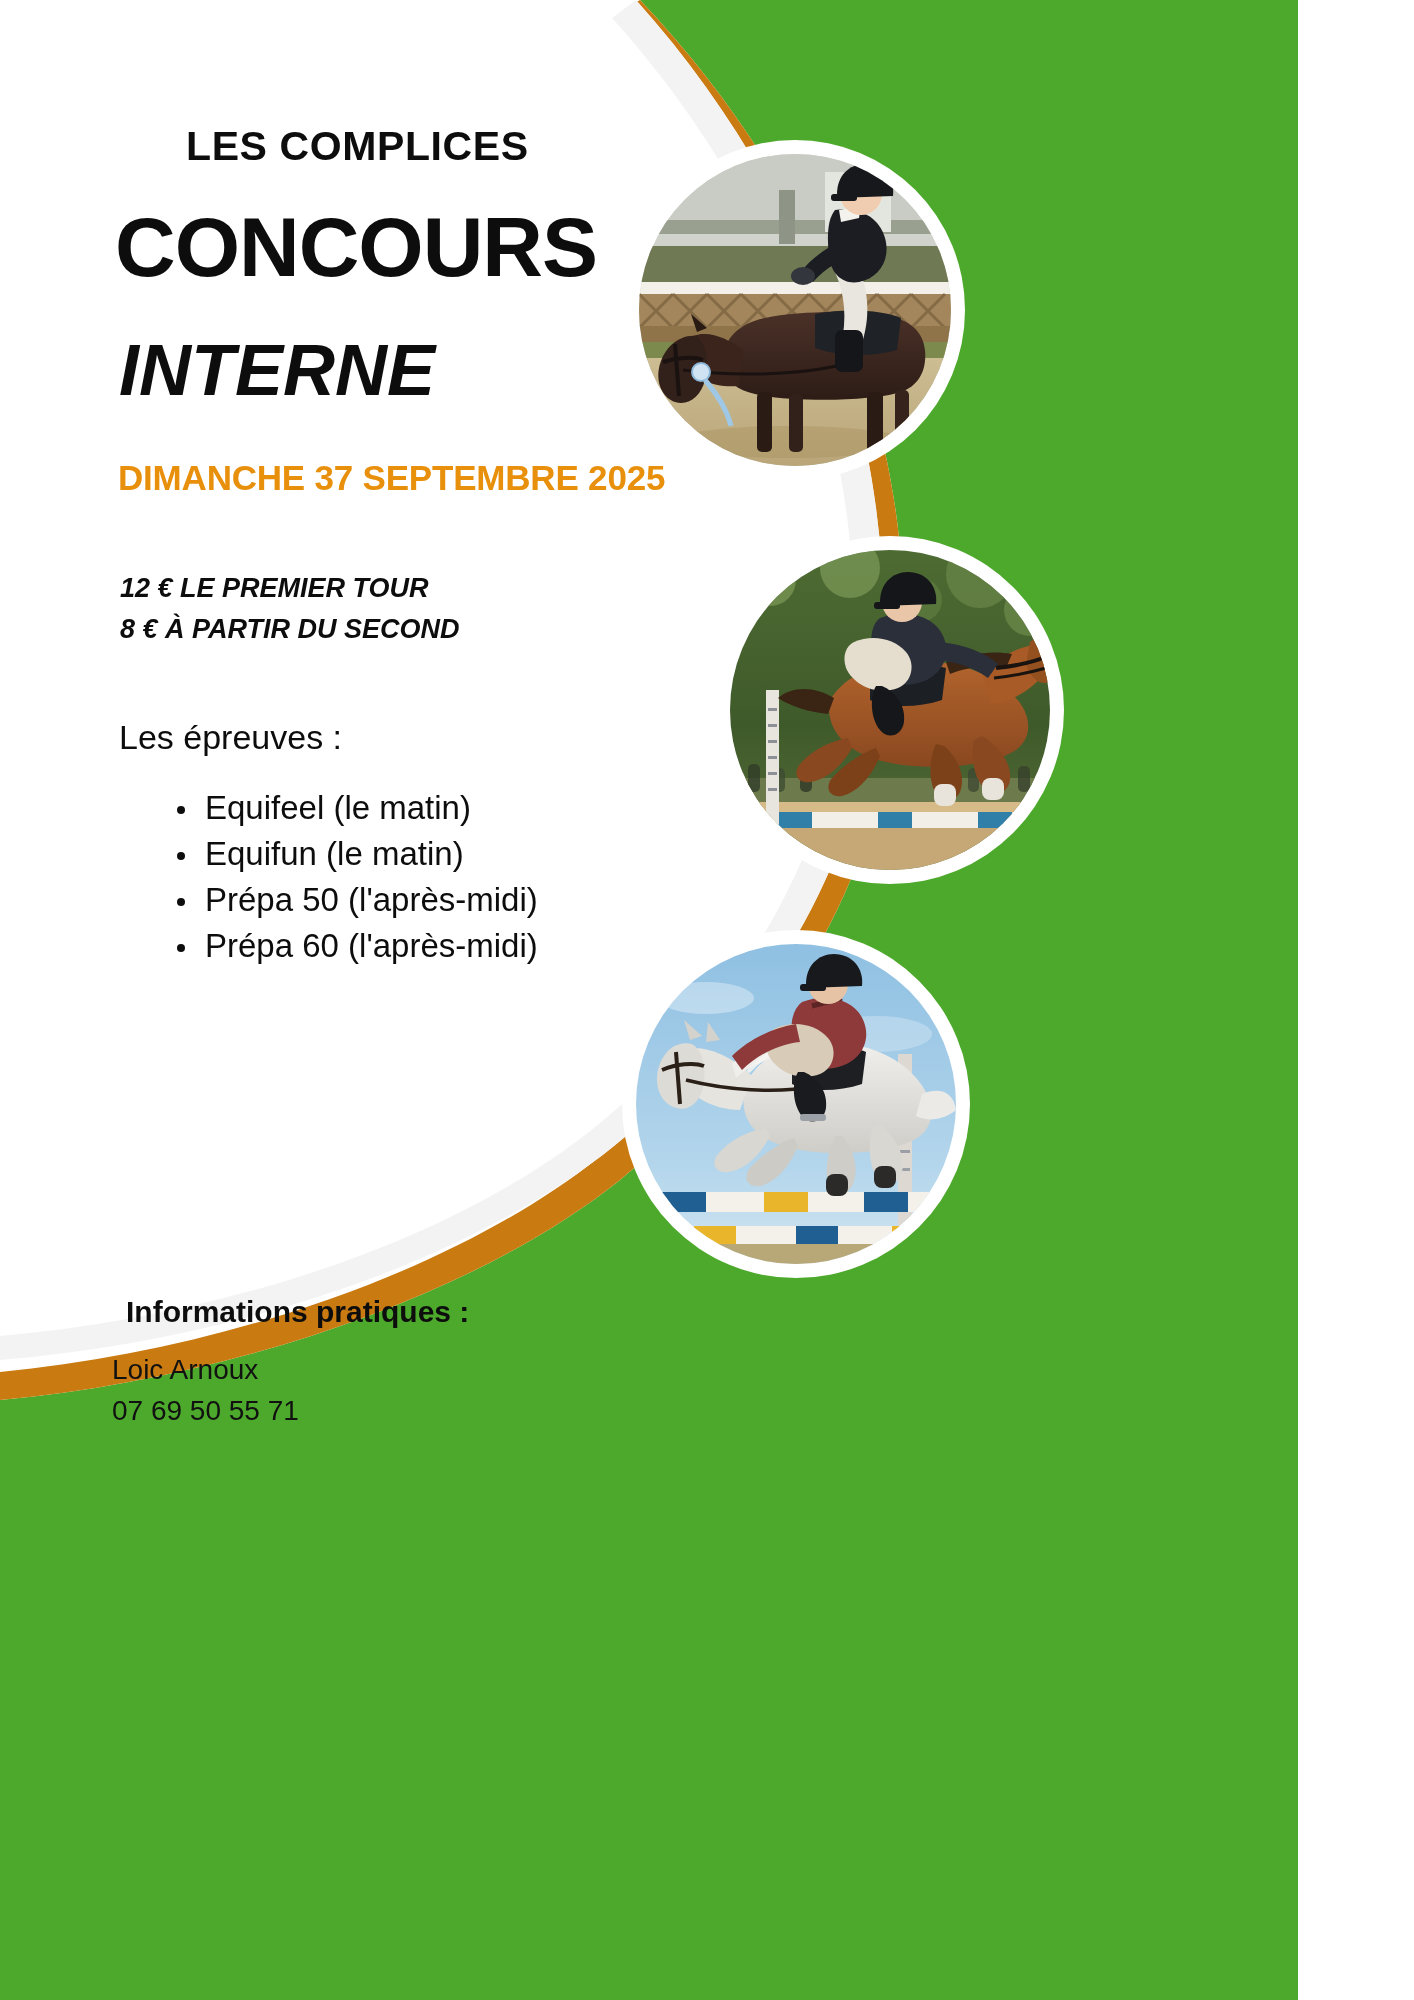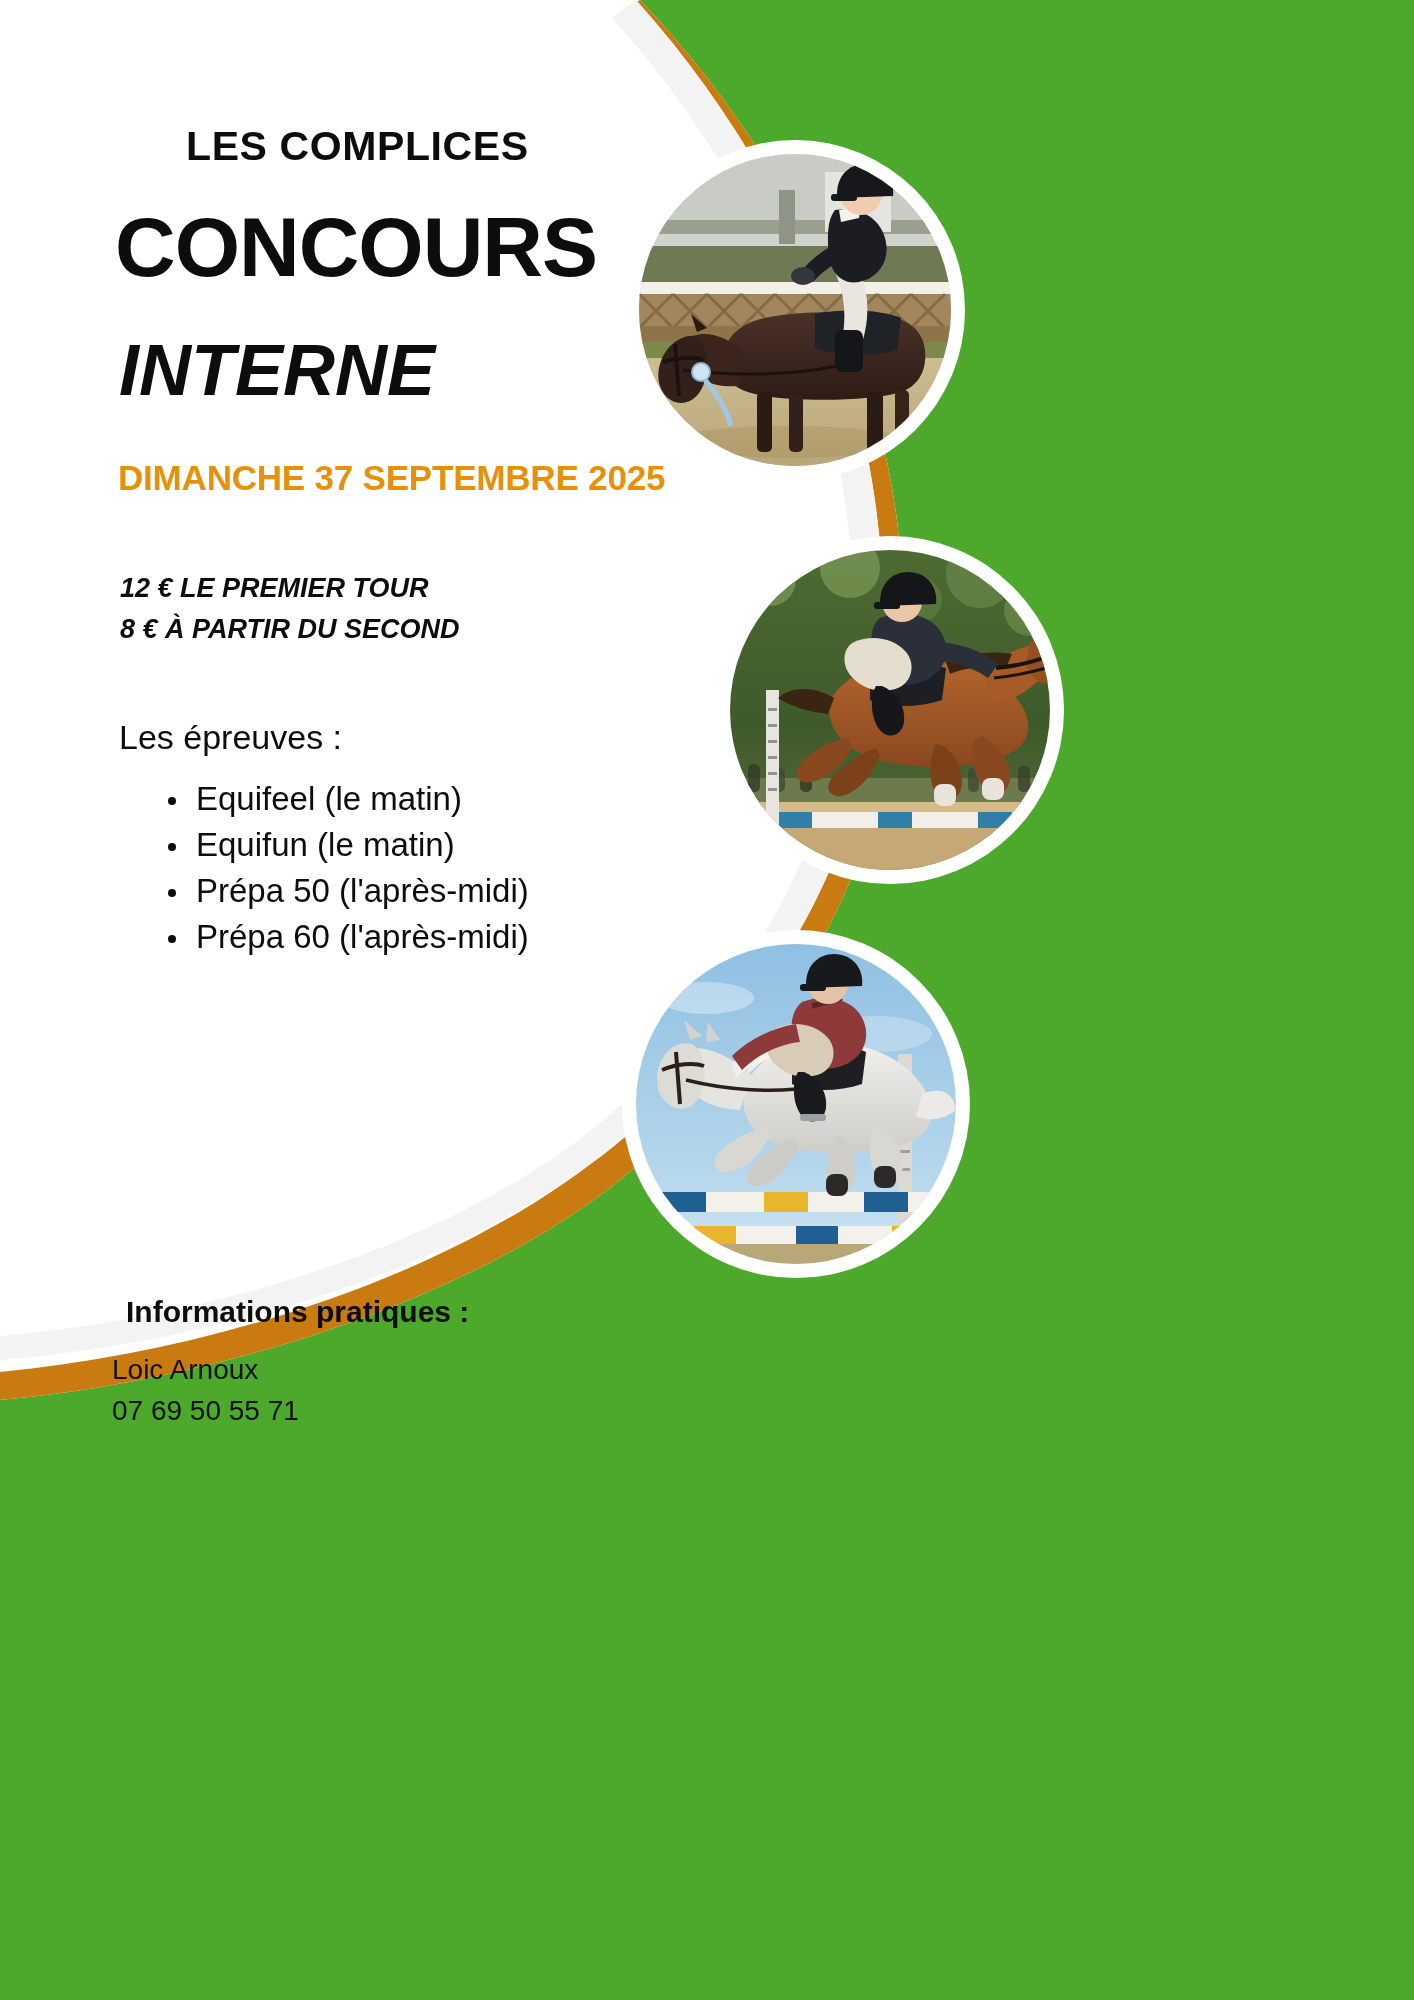--- a/index.html
+++ b/index.html
@@ -5,21 +5,21 @@
   html, body {
     margin: 0;
     padding: 0;
     background: #ffffff;
   }
   body {
     font-family: "Liberation Sans", sans-serif;
   }
   .poster {
     position: relative;
-    width: 1414px;
+    width: 1298px;
     height: 2000px;
     overflow: hidden;
     background: #ffffff;
   }
 
   
   .bg-layer {
     position: absolute;
     inset: 0;
     width: 1414px;
@@ -101,21 +101,21 @@
     font-size: 34px;
     font-weight: 400;
     color: #0d0d0d;
     white-space: nowrap;
   }
 
   .events-list {
     position: absolute;
     left: 118px;
     top: 772px;
-    margin: 4px;
+    margin: 13px;
     padding: 0 0 0 36px;
     list-style: none;
     font-size: 33px;
     font-weight: 400;
     color: #0d0d0d;
   }
   .events-list li {
     position: relative;
     padding-left: 38px;
     line-height: 46px;

